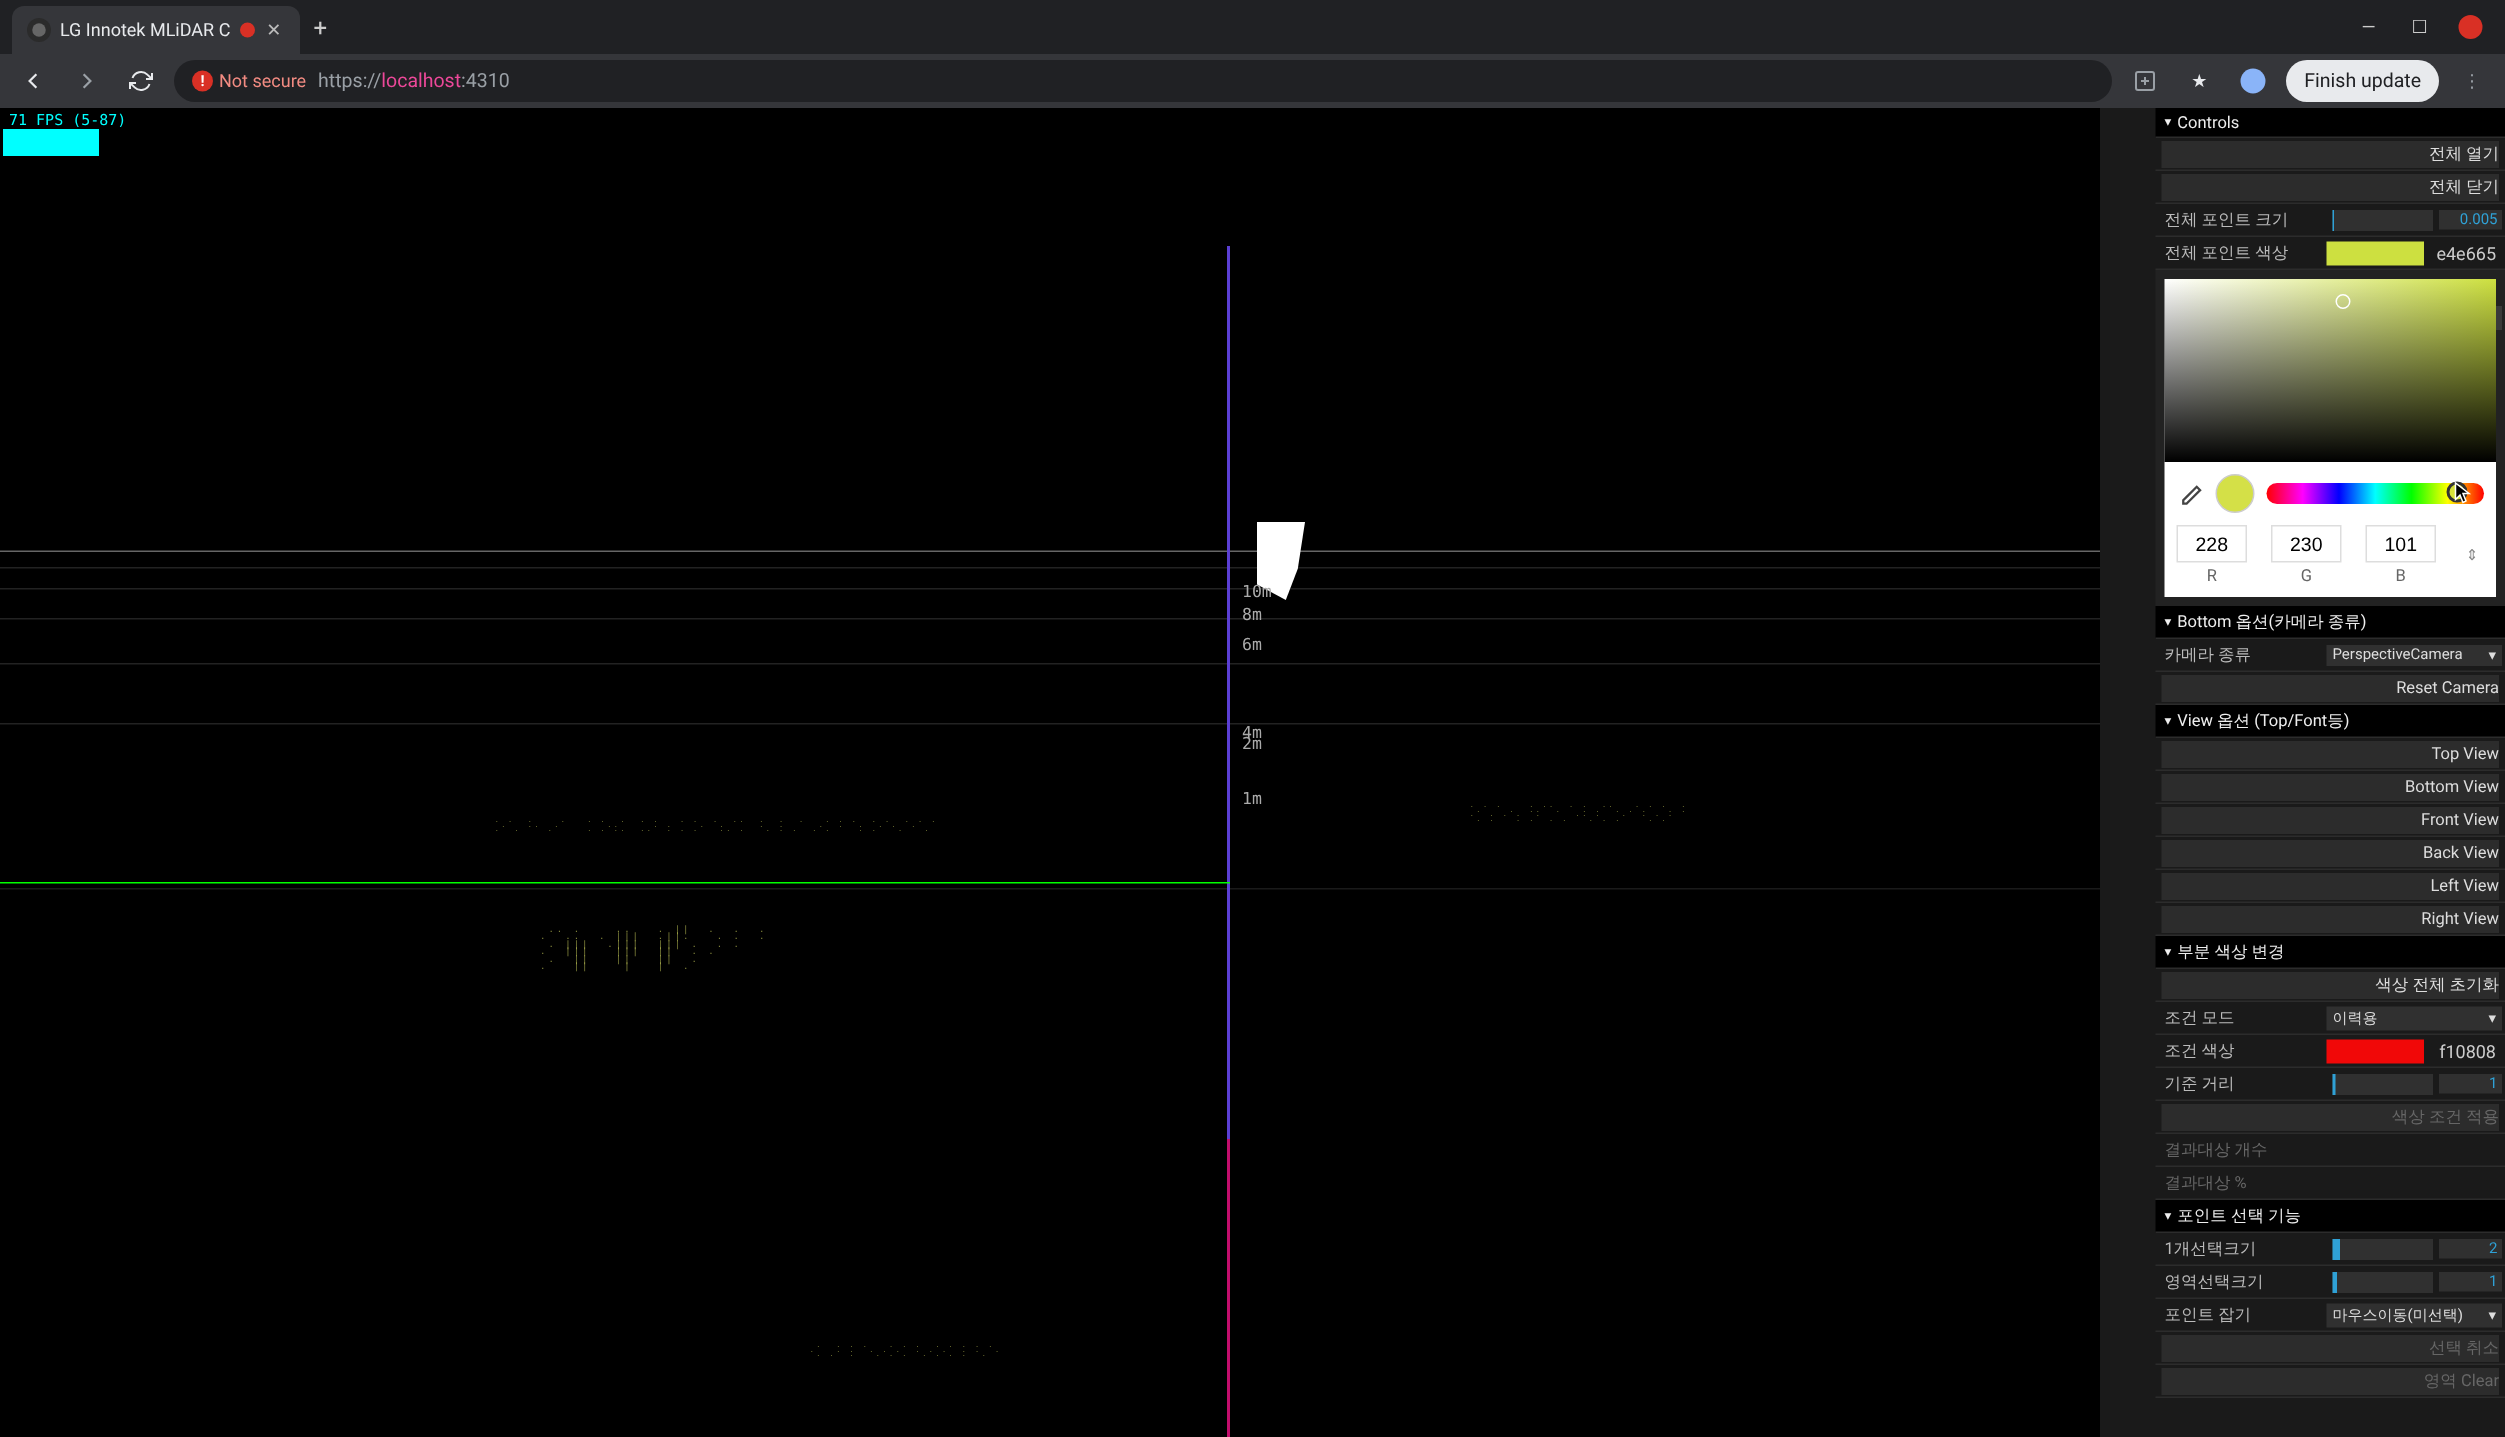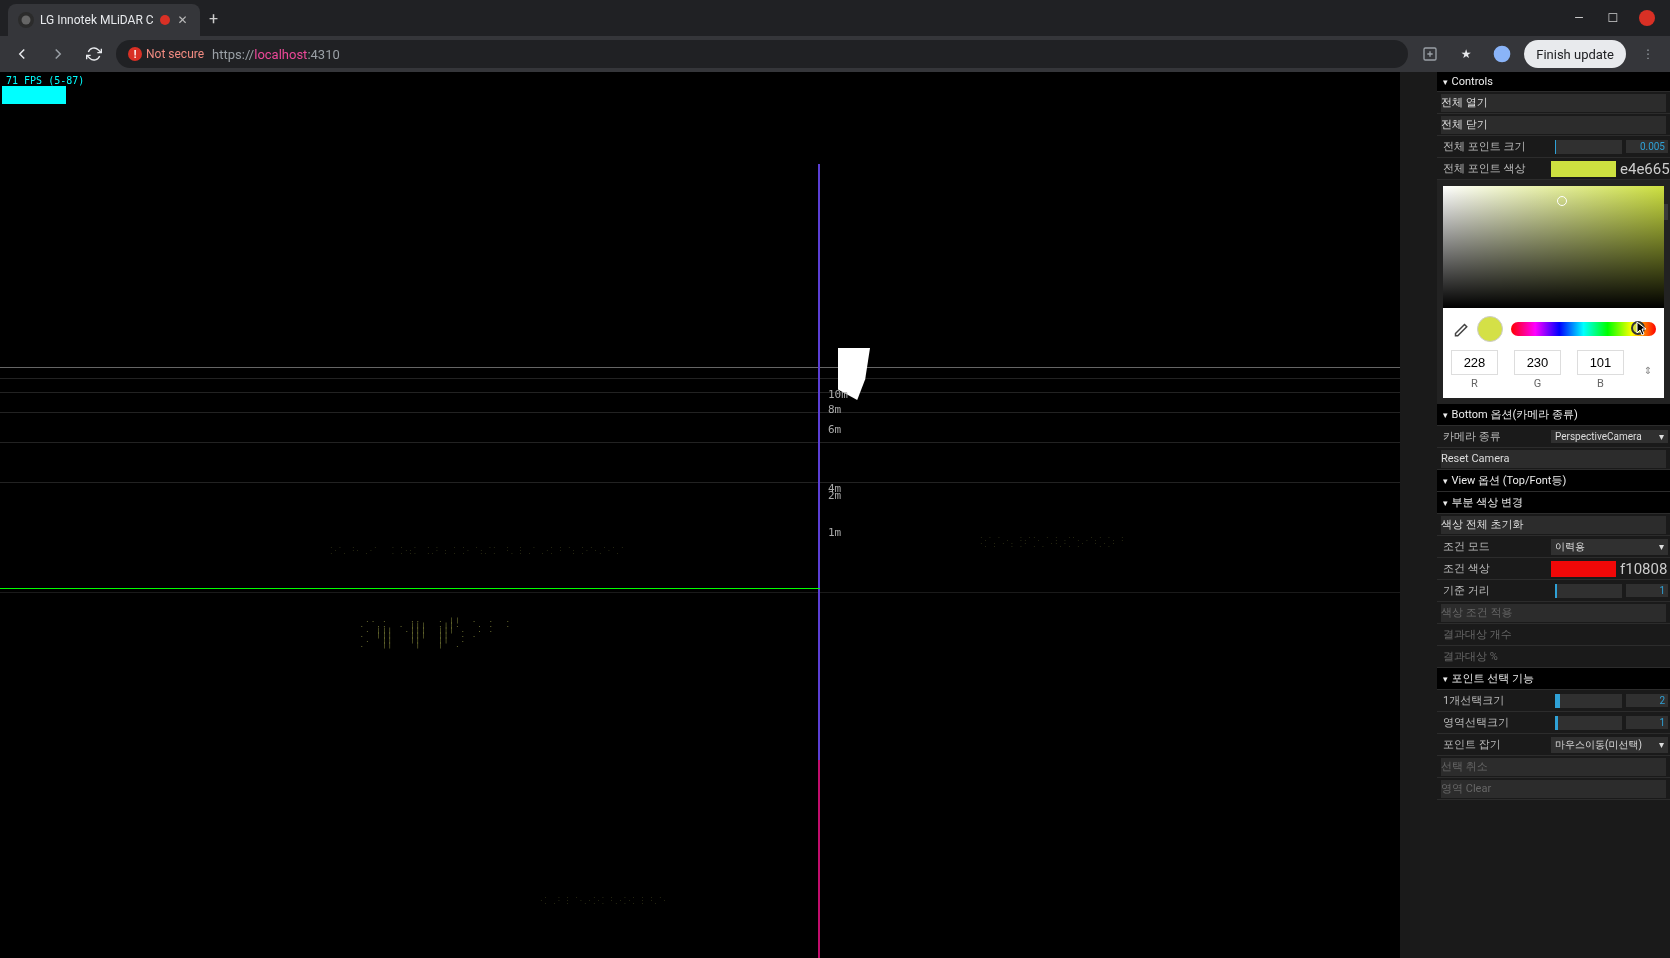--- a/index.html
+++ b/index.html
@@ -171,21 +171,21 @@
     height: 22px;
     padding: 0 2px;
     border-bottom: 1px solid #2c2c2c;
     background: #1a1a1a;
   }
   .row .lbl { width: 112px; padding-left:4px; color:#bbb;}
   .row .val { flex:1; }
   .row .btn {
     flex:1;
     background: #2c2c2c;
-    text-align:left;
+    text-align:right;
     height:18px;
     line-height:18px;
     color:#ddd;
     margin: 4px 2px;
     cursor:pointer;
   }
   .row.btn-row { }
   .row .numbox {
     width: 42px;
     background: #303030;
@@ -209,21 +209,21 @@
   }
   .row .swatch {
     flex:1;
     height: 16px;
     margin-right:4px;
   }
   .row .hex {
     width: 48px;
     text-align:right;
     color:#ccc;
-    font-size:15px;
+    font-size:12px;
     padding-right:4px;
   }
   .row .select {
     flex:1;
     background:#303030;
     color:#ddd;
     font-size:10px;
     padding:1px 4px;
     display:flex;justify-content:space-between;align-items:center;
   }
@@ -471,20 +471,40 @@
           <span>▾</span>
       </div>
     </div>
     <div class="row btn-row">
         <div class="btn">Reset Camera</div>
       </div>
 
     <div class="folder-title">
         <span>View 옵션 (Top/Font등)</span>
       </div>
+    <div id="view-buttons">
+        <div class="row btn-row">
+          <div class="btn">Top View</div>
+        </div>
+        <div class="row btn-row">
+          <div class="btn">Bottom View</div>
+        </div>
+        <div class="row btn-row">
+          <div class="btn">Front View</div>
+        </div>
+        <div class="row btn-row">
+          <div class="btn">Back View</div>
+        </div>
+        <div class="row btn-row">
+          <div class="btn">Left View</div>
+        </div>
+        <div class="row btn-row">
+          <div class="btn">Right View</div>
+        </div>
+      </div>
 
     <div class="folder-title">
         <span>부분 색상 변경</span>
       </div>
     <div class="row btn-row">
         <div class="btn">색상 전체 초기화</div>
       </div>
     <div class="row">
       <div class="lbl">조건 모드</div>
       <div class="select">

